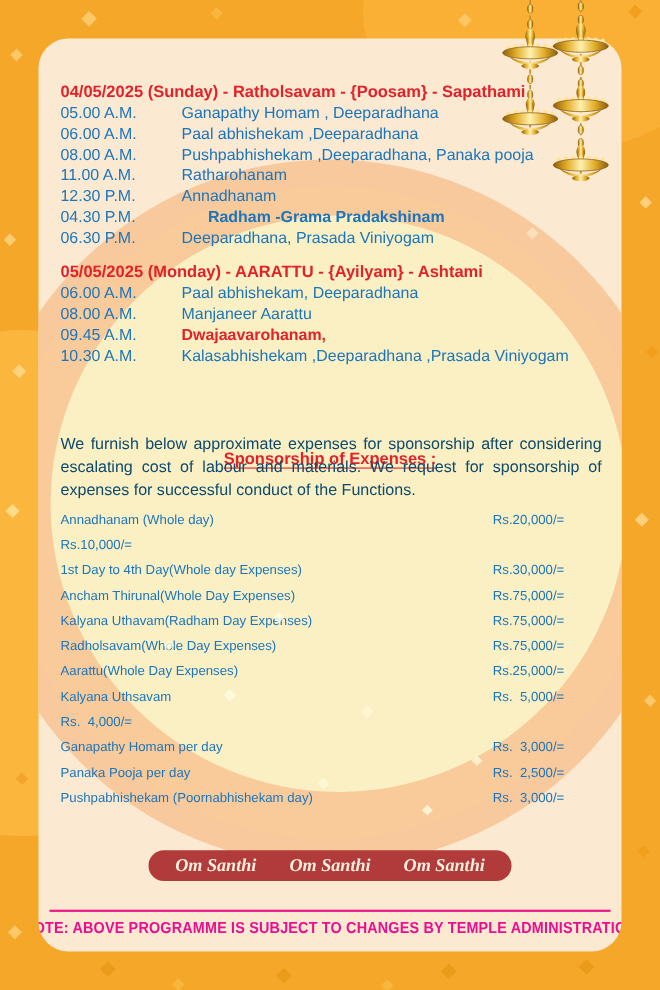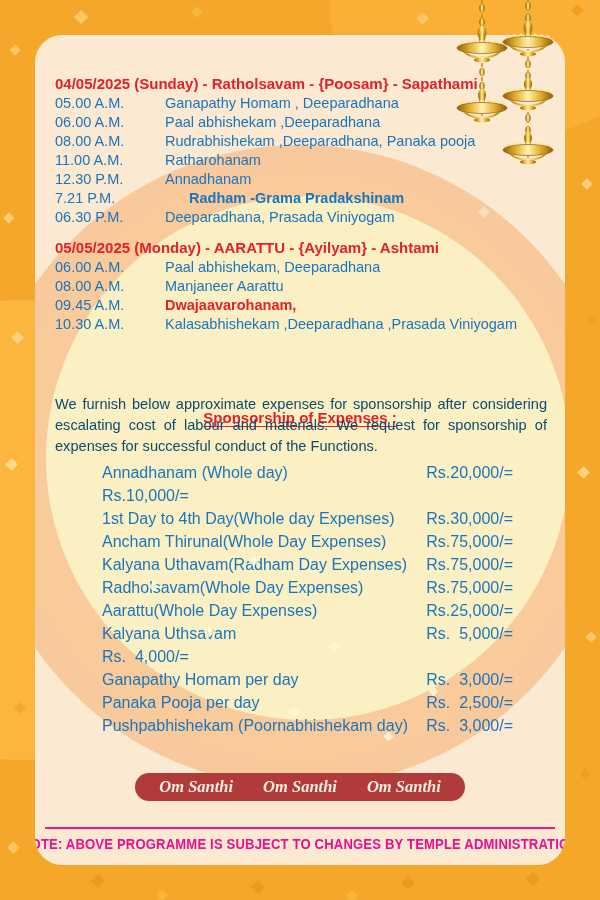--- a/index.html
+++ b/index.html
@@ -44,21 +44,21 @@
     font-size:15px;font-weight:bold;color:#E32128;margin-top:47px;
   }
   #sponsor-head span{text-decoration:underline;text-underline-offset:3px;}
 
   #intro{
     position:absolute;top:359px;left:20px;width:492px;
     font-size:14.6px;line-height:21px;color:#0c4a6e;text-align:justify;margin:0;
   }
 
   #expenses{position:absolute;top:426px;left:20px;width:458px;}
-  .erow{display:flex;justify-content:space-between;line-height:23px;font-size:16px;color:#1B75BC;margin-left:47px;}
+  .erow{display:flex;justify-content:space-between;line-height:23px;font-size:12px;color:#1B75BC;}
   .erow .amount{white-space:pre;text-align:right;}
 
   #mantra-wrap{position:absolute;top:738px;left:0;right:0;display:flex;justify-content:center;}
   #mantra-pill{
     background:#B13B3B;color:#F9EFDC;border-radius:15px;
     padding:4px 24px;display:flex;gap:30px;
     font-family:"Liberation Serif","DejaVu Serif",serif;
     font-style:italic;font-size:16.5px;font-weight:bold;line-height:20px;
   }
 
@@ -121,32 +121,32 @@
       <div class="srow">
           <span class="time">05.00 A.M.</span>
           <span class="act">Ganapathy Homam , Deeparadhana</span>
         </div>
       <div class="srow">
           <span class="time">06.00 A.M.</span>
           <span class="act">Paal abhishekam ,Deeparadhana</span>
         </div>
       <div class="srow">
           <span class="time">08.00 A.M.</span>
-          <span class="act">Rudrabhishekam ,Deeparadhana, Panaka pooja</span>
+          <span class="act">Pushpabhishekam ,Deeparadhana, Panaka pooja</span>
         </div>
       <div class="srow">
           <span class="time">11.00 A.M.</span>
           <span class="act">Ratharohanam</span>
         </div>
       <div class="srow">
           <span class="time">12.30 P.M.</span>
           <span class="act">Annadhanam</span>
         </div>
       <div class="srow bold">
-          <span class="time">7.21 P.M.</span>
+          <span class="time">04.30 P.M.</span>
           <span class="act">Radham -Grama Pradakshinam</span>
         </div>
       <div class="srow">
           <span class="time">06.30 P.M.</span>
           <span class="act">Deeparadhana, Prasada Viniyogam</span>
         </div>
     </section>
 
     <section class="sched" id="sec2">
       <h2 class="date-heading">05/05/2025 (Monday) - AARATTU - {Ayilyam} - Ashtami</h2>

